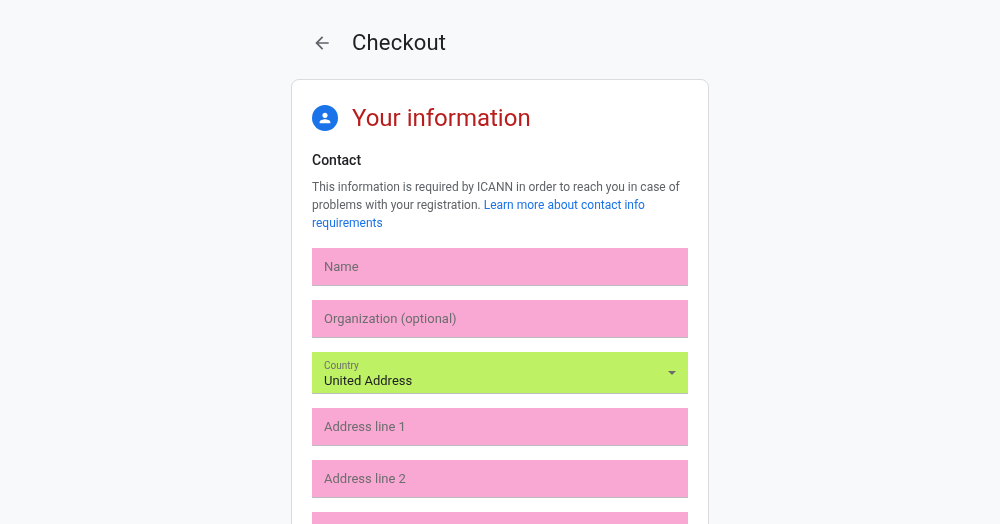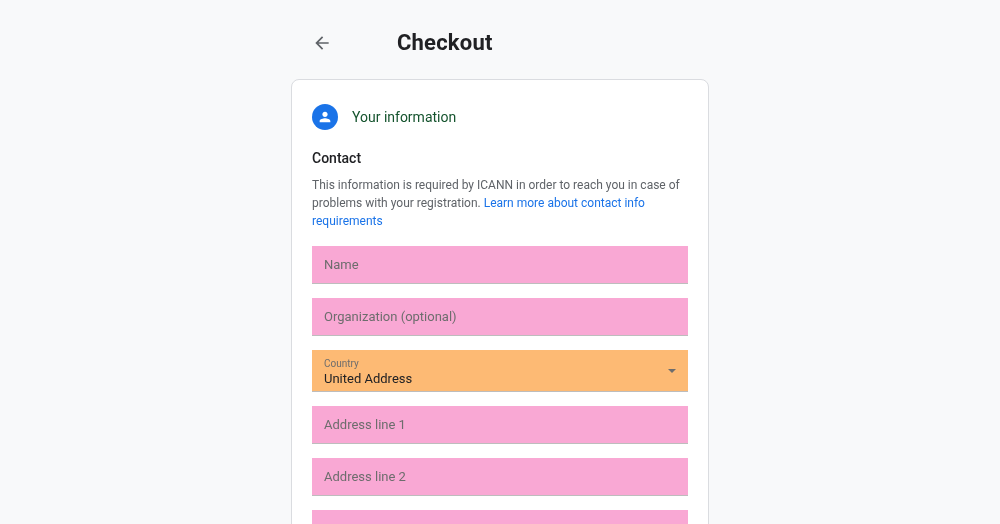--- a/index.html
+++ b/index.html
@@ -24,24 +24,23 @@
       width: 24px;
       height: 24px;
       display: flex;
       align-items: center;
       justify-content: center;
       cursor: pointer;
       color: #5f6368;
     }
     .page-title {
       font-size: 22px;
-      font-weight: 700;
+      font-weight: 400;
       color: #202124;
       letter-spacing: 0.2px;
-      margin-left: 45px;
     }
     .card {
       width: 418px;
       margin-left: 291px;
       background: #fff;
       border: 1px solid #dadce0;
       border-radius: 8px;
       padding: 24px 20px 0 20px;
     }
     .section-header {
@@ -56,23 +55,23 @@
       border-radius: 50%;
       background: #1a73e8;
       display: flex;
       align-items: center;
       justify-content: center;
     }
     .person-icon-circle svg {
       fill: #fff;
     }
     .section-title {
-      font-size: 14px;
+      font-size: 24px;
       font-weight: 400;
-      color: #14532d;
+      color: #b91c1c;
     }
     .sub-heading {
       font-size: 14px;
       font-weight: 500;
       color: #202124;
       margin-bottom: 10px;
     }
     .help-text {
       font-size: 12px;
       color: #5f6368;
@@ -96,21 +95,21 @@
       margin-bottom: 14px;
       outline: none;
       font-family: inherit;
     }
     .field::placeholder {
       color: #6d6d6d;
     }
     .select-field {
       width: 100%;
       height: 42px;
-      background: #fdba74;
+      background: #bef264;
       border: none;
       border-bottom: 1px solid #bdbdbd;
       padding: 4px 12px 0 12px;
       margin-bottom: 14px;
       position: relative;
       display: flex;
       flex-direction: column;
       justify-content: center;
       cursor: pointer;
     }

